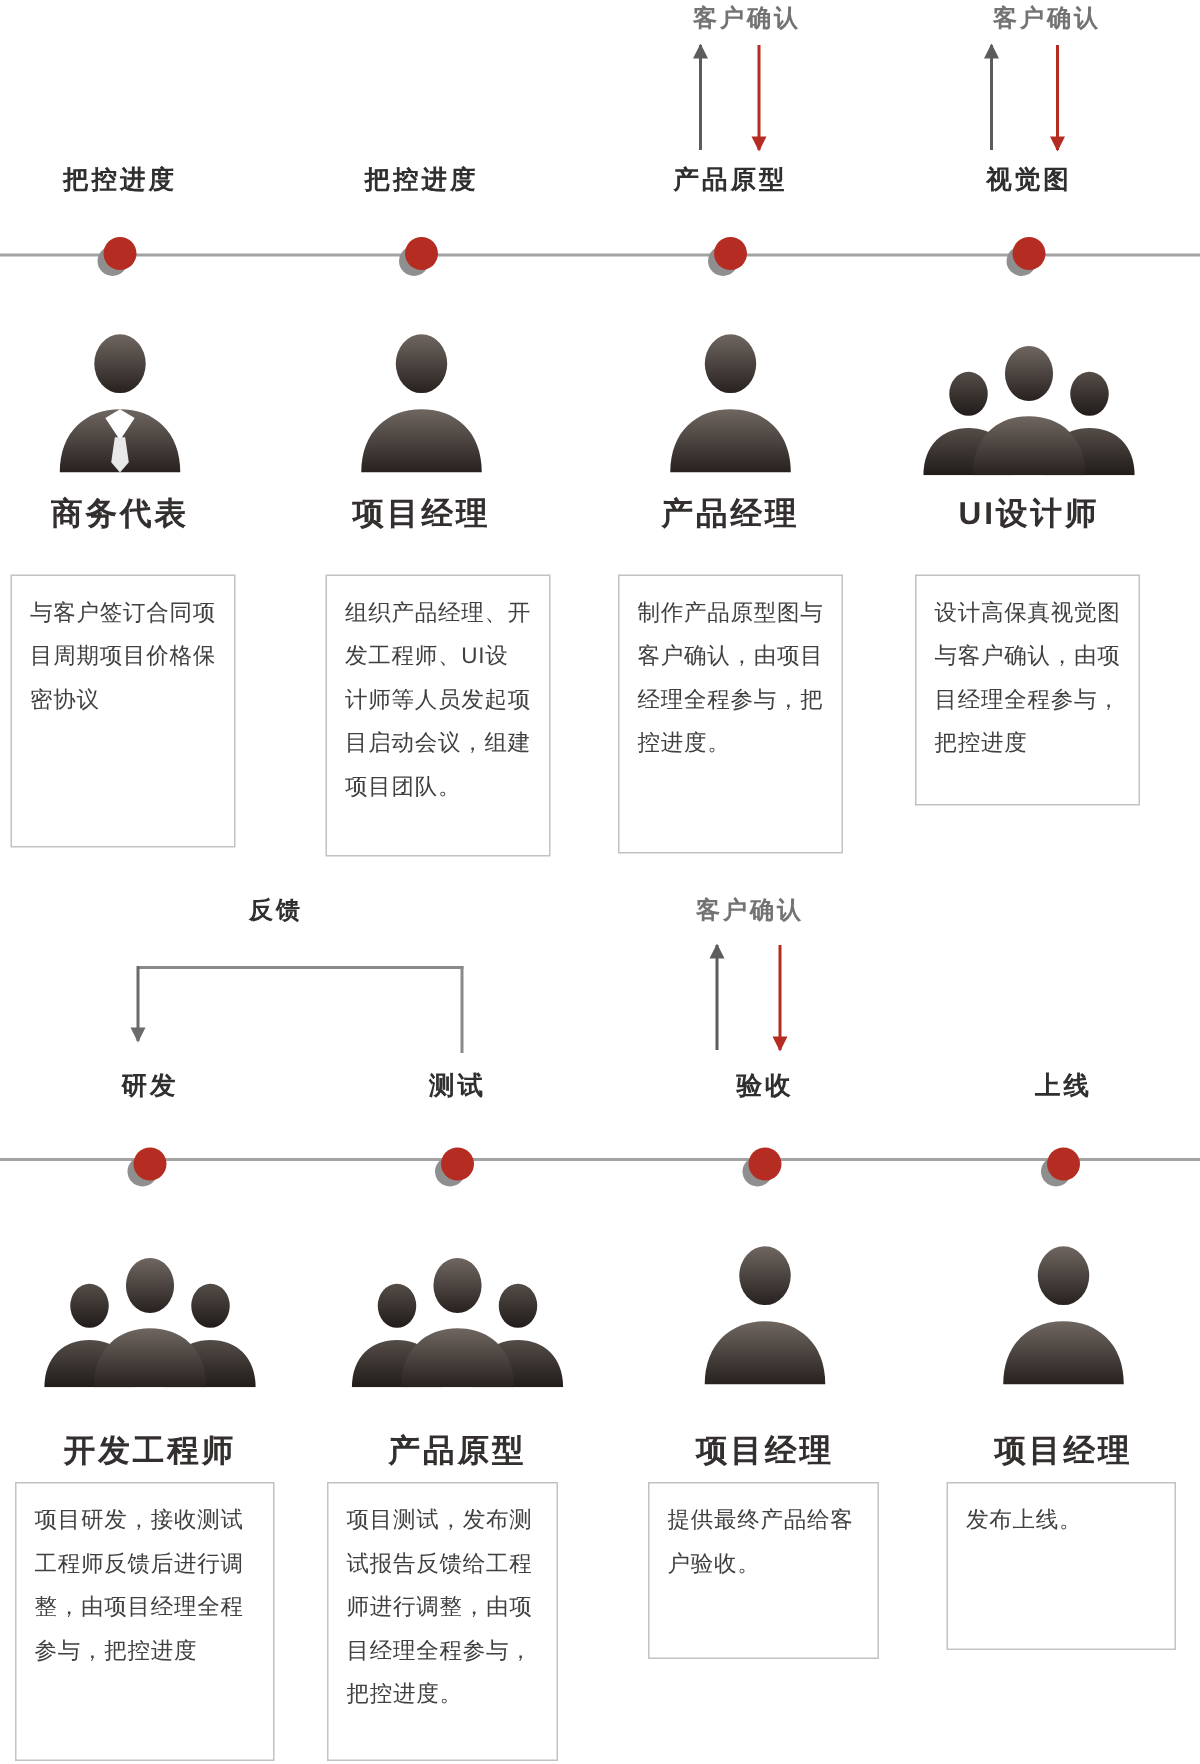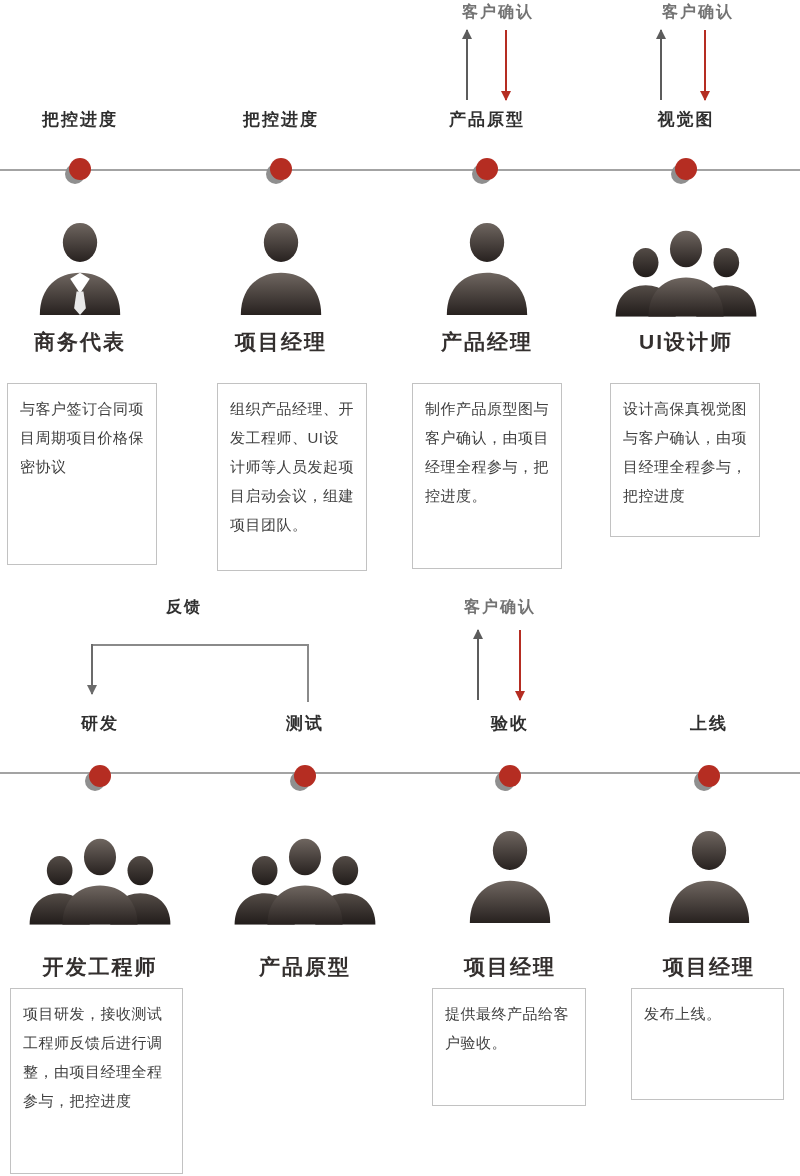--- a/index.html
+++ b/index.html
@@ -189,20 +189,23 @@
   <div class="stage row-bottom" style="left:225px;top:708px;">
     <div class="stage-label">测试</div>
     <div class="node-shadow"></div>
     <div class="node"></div>
     <div class="icon-wrap">
       <svg viewBox="0 0 168 100" width="154" height="94">
           <use href="#sym-team"></use>
         </svg>
     </div>
     <div class="role">产品原型</div>
+    <div class="desc-box" style="left:-7px;width:154px;height:186px;">
+      <p class="desc">项目测试，发布测试报告反馈给工程师进行调整，由项目经理全程参与，把控进度。</p>
+    </div>
   </div>
 
   <div class="stage row-bottom" style="left:430px;top:708px;">
     <div class="stage-label">验收</div>
     <div class="node-shadow"></div>
     <div class="node"></div>
     <div class="icon-wrap">
       <svg viewBox="0 0 100 100" width="98" height="104">
           <use href="#sym-person"></use>
         </svg>

